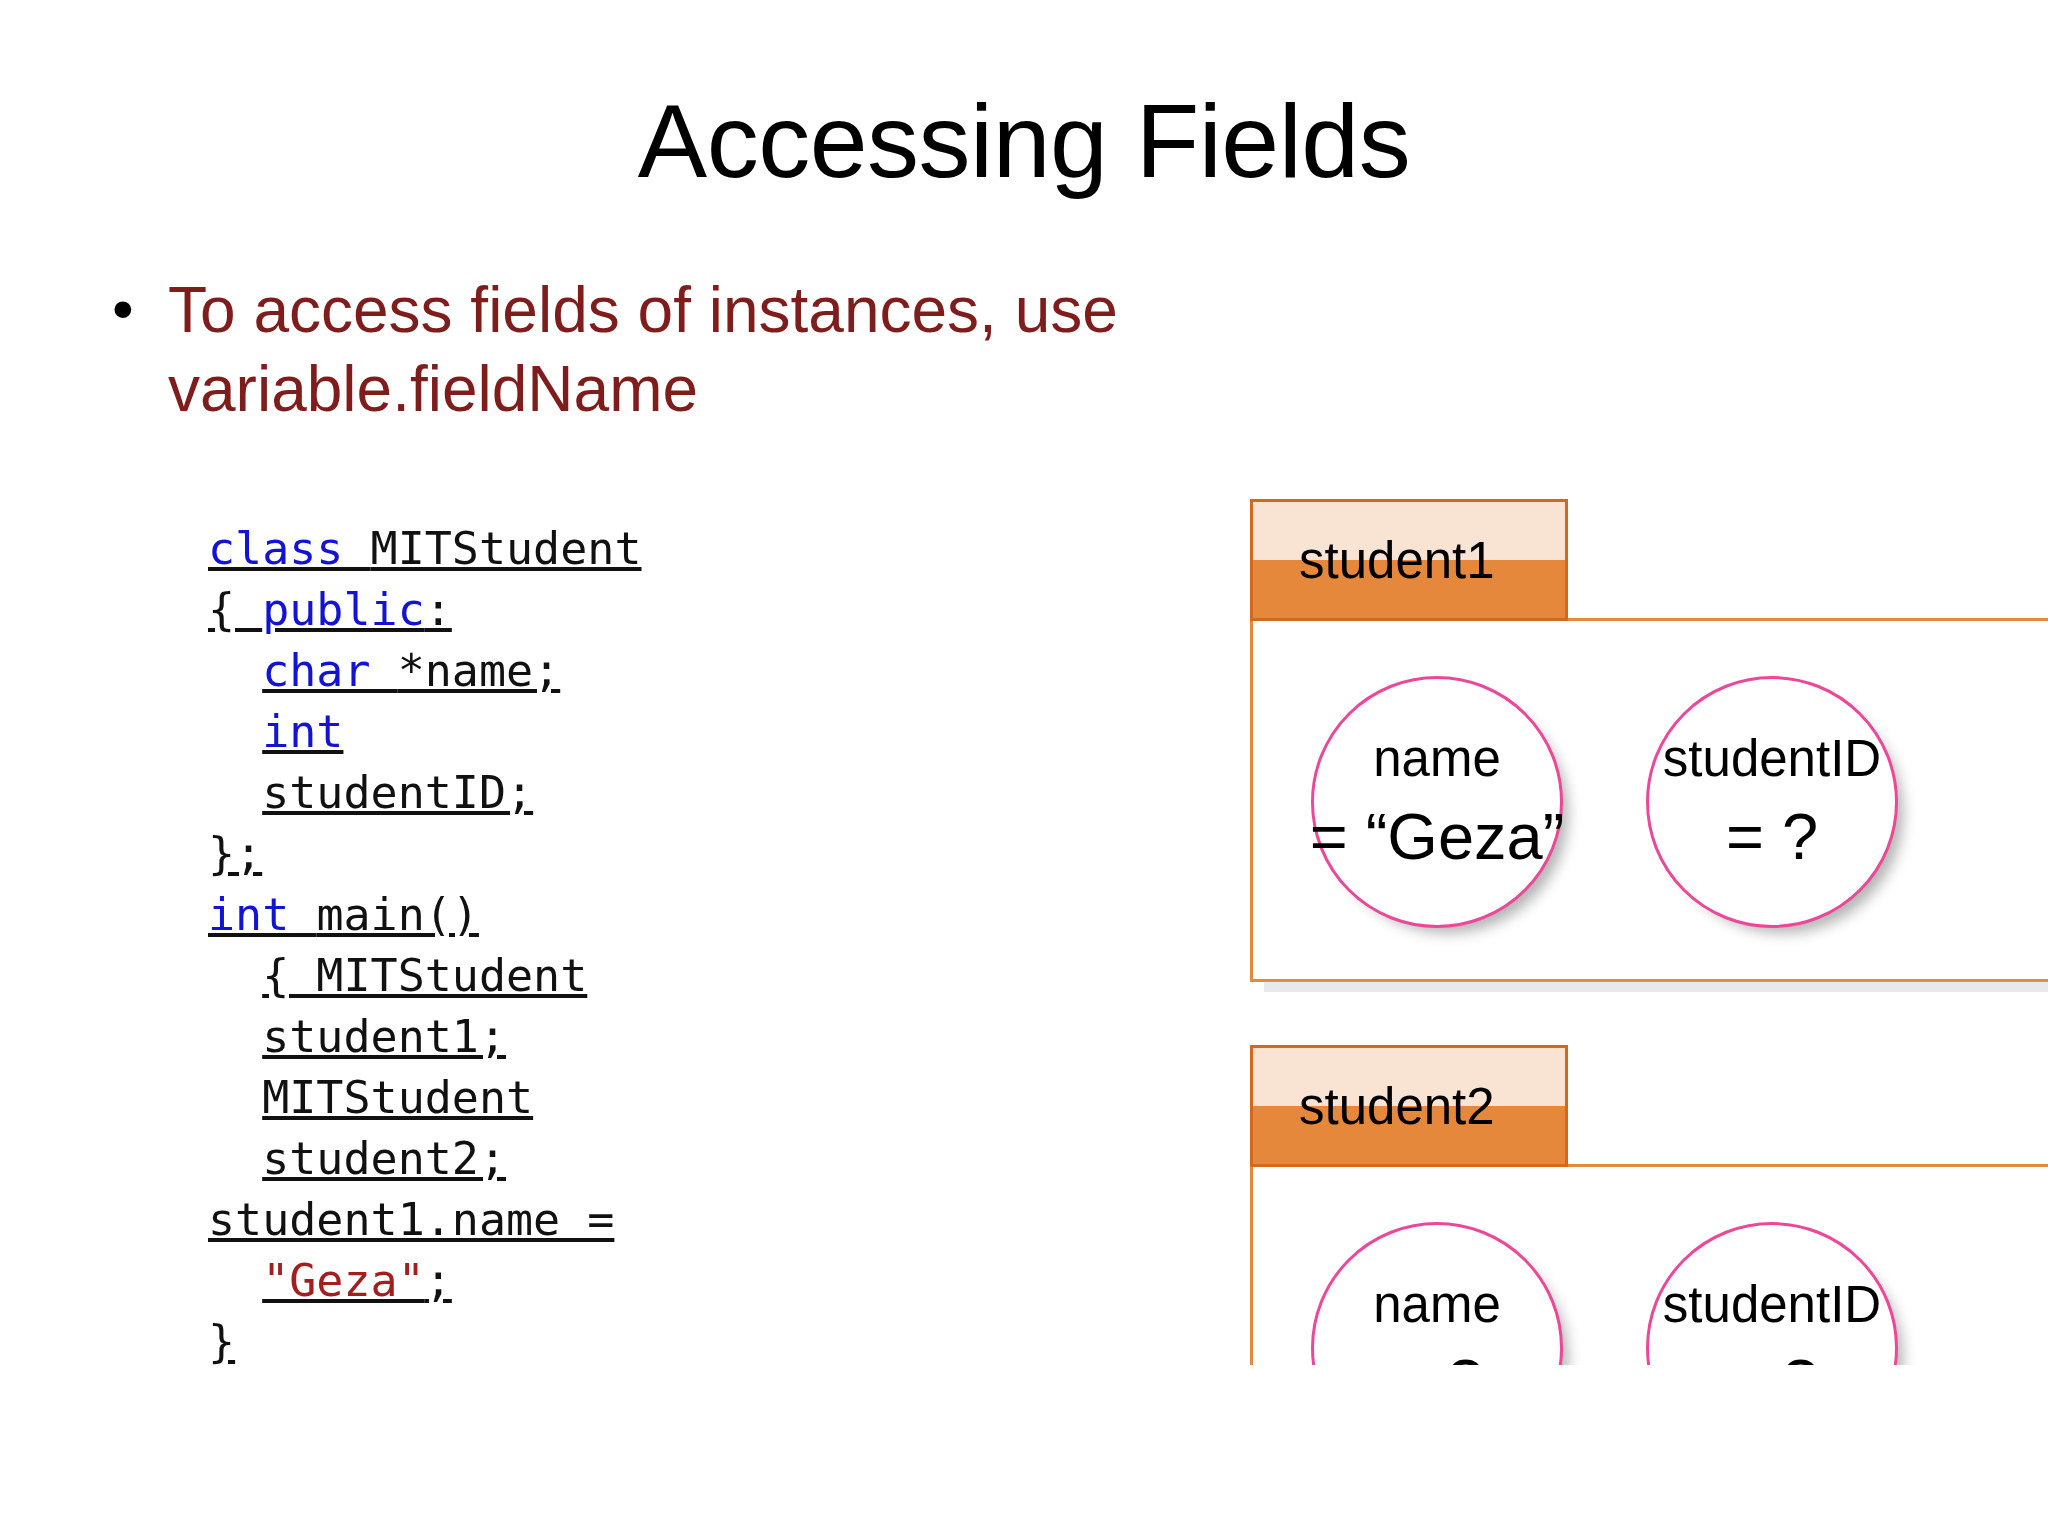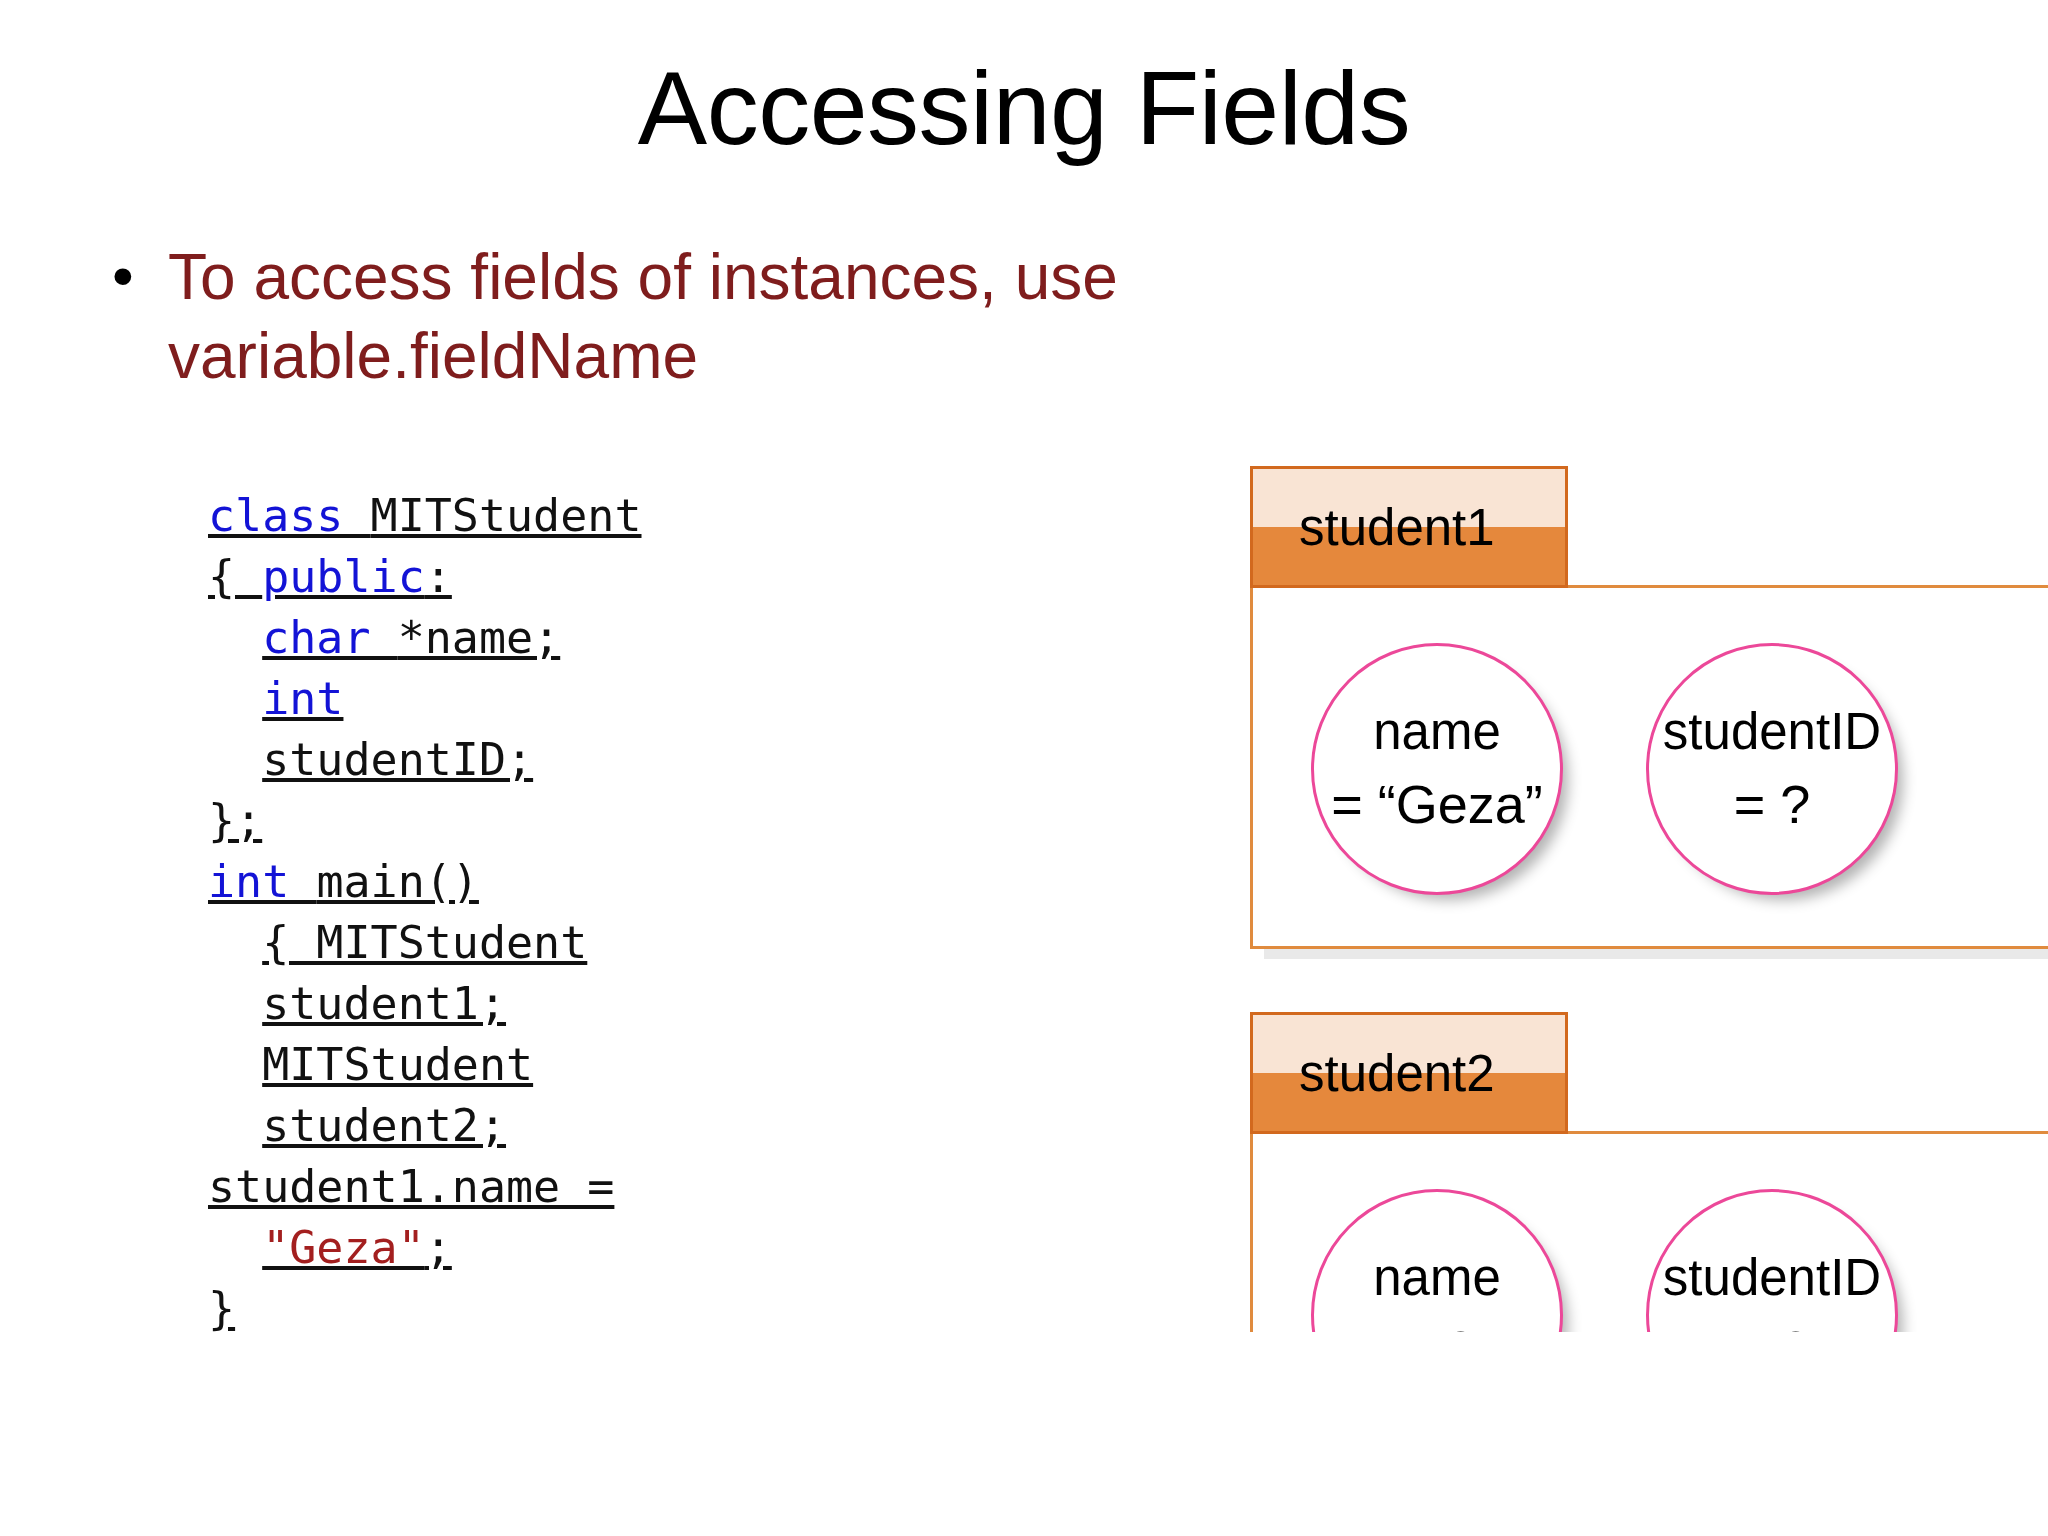--- a/index.html
+++ b/index.html
@@ -9,20 +9,21 @@
   }
 
   #slide {
     position: relative;
     width: 2048px;
     height: 1332px;
     background: #ffffff;
     overflow: hidden;
     font-family: "Liberation Sans", sans-serif;
     color: #000000;
+    margin-top: 33px;
   }
 
   
   #slide-title {
     position: absolute;
     left: 0;
     top: 52px;
     width: 2048px;
     text-align: center;
     font-size: 104px;
@@ -134,21 +135,21 @@
     box-shadow: 11px 11px 14px -6px rgba(0,0,0,0.30);
     z-index: 2;
   }
   .field-name {
     font-size: 51px;
     line-height: 1.12;
     color: #000000;
     white-space: nowrap;
   }
   .field-value {
-    font-size: 54px;
+    font-size: 65px;
     line-height: 1.12;
     margin-top: 14px;
     color: #000000;
     white-space: nowrap;
   }
 </style>
 </head>
 <body>
 
 <div id="slide">

